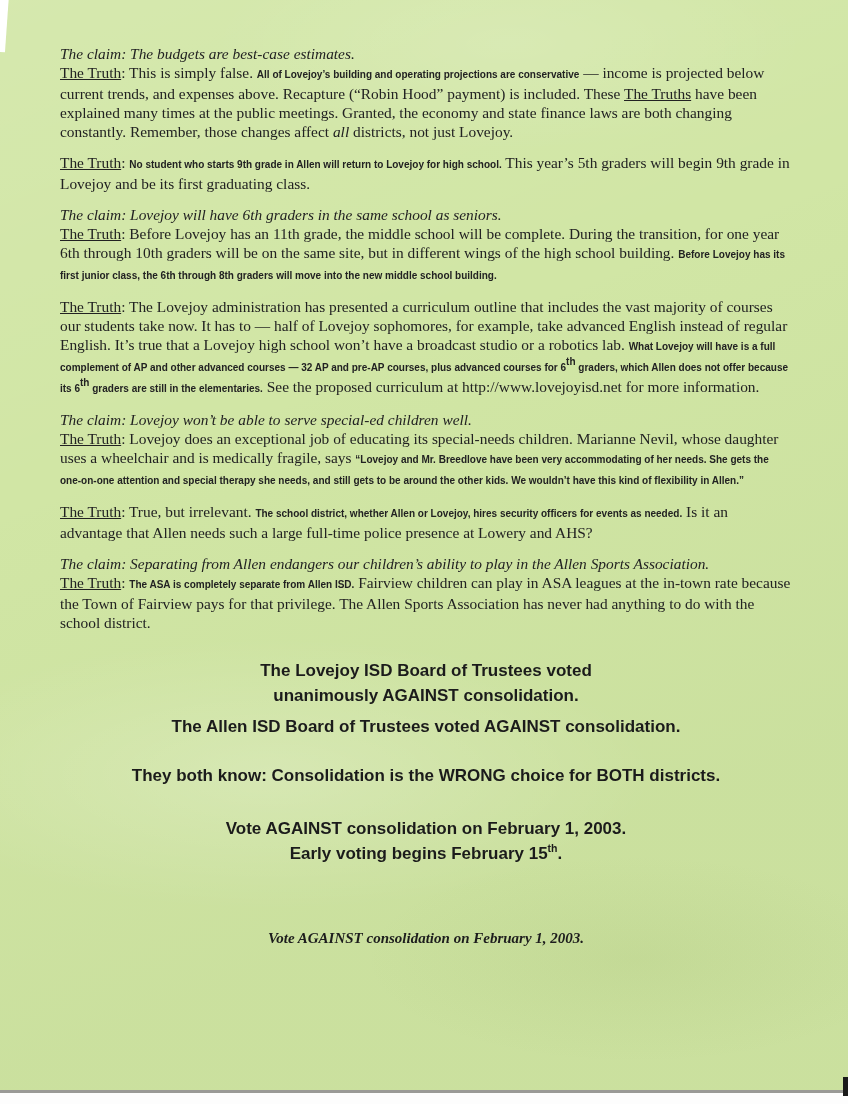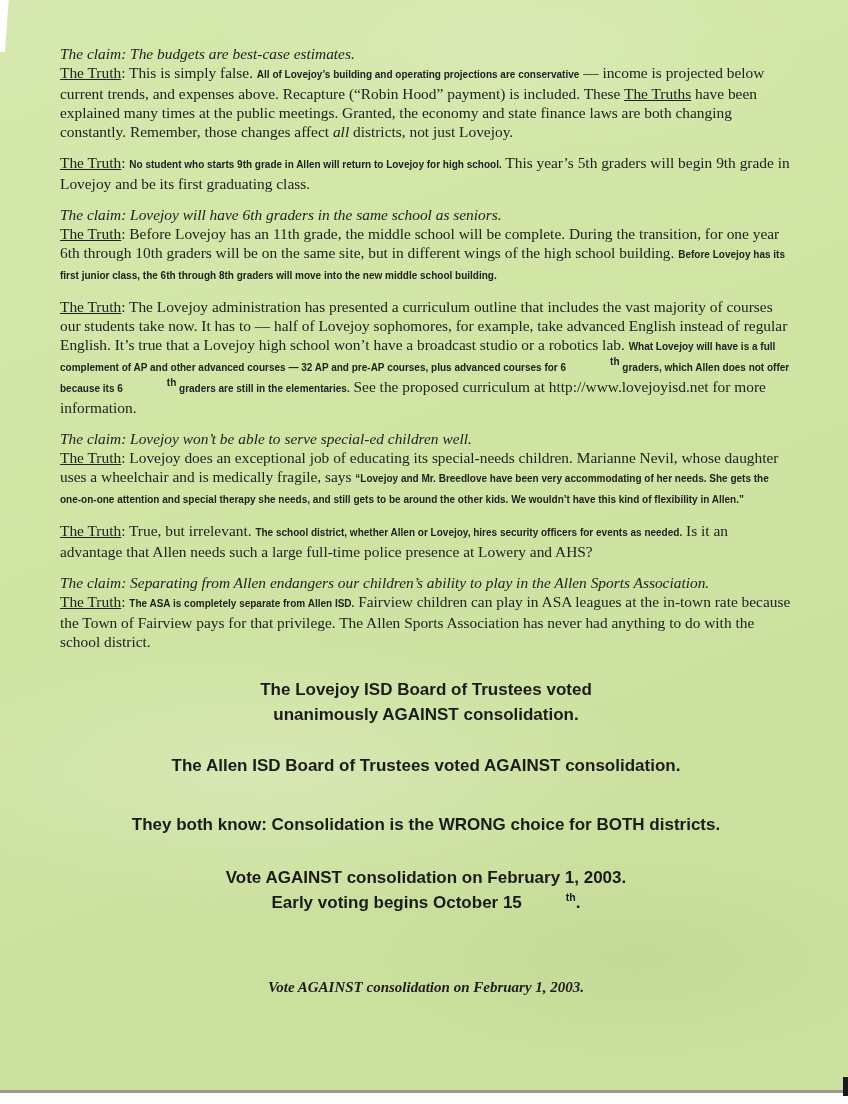--- a/index.html
+++ b/index.html
@@ -32,29 +32,29 @@
   }
   .truth-para{
     font-size:15.4px;line-height:19px;
   }
   .run.u{text-decoration:underline;}
   .run.i{font-style:italic;margin-top:7px;}
   .run.b{
     font-family:"Liberation Sans", sans-serif;
     font-weight:700;font-size:10px;
   }
-  sup.run{font-size:0.62em;line-height:0;vertical-align:super;margin-left:44px;}
+  sup.run{font-size:0.62em;line-height:0;vertical-align:super;}
   #headlines{margin-top:26px;color:#1b1b1b;}
   .headline{
     text-align:center;
     font-family:"Liberation Sans", sans-serif;
     font-weight:700;font-size:17px;line-height:25px;
   }
-  .headline.h1{margin-bottom:26px;}
-  .headline.h2{margin-bottom:34px;}
+  .headline.h1{margin-bottom:6px;}
+  .headline.h2{margin-bottom:24px;}
   .headline.h3{margin-bottom:28px;}
   .headline.h4{margin-bottom:0;}
   .footer-slogan{
     margin:64px 0 0 0;text-align:center;
     font-family:"Liberation Serif", serif;
     font-weight:700;font-style:italic;font-size:15px;color:#1d1d1d;
   }
   .sliver{
     position:absolute;left:-4px;top:-6px;width:11px;height:58px;
     background:#ffffff;transform:rotate(4deg);
@@ -104,21 +104,21 @@
           <div class="hline"><span class="run">unanimously AGAINST consolidation.</span></div>
         </div>
         <div class="headline h2">
           <div class="hline"><span class="run">The Allen ISD Board of Trustees voted AGAINST consolidation.</span></div>
         </div>
         <div class="headline h3">
           <div class="hline"><span class="run">They both know: Consolidation is the WRONG choice for BOTH districts.</span></div>
         </div>
         <div class="headline h4">
           <div class="hline"><span class="run">Vote AGAINST consolidation on February 1, 2003.</span></div>
-          <div class="hline"><span class="run">Early voting begins October 15</span><sup class="run">th</sup><span class="run">.</span></div>
+          <div class="hline"><span class="run">Early voting begins February 15</span><sup class="run">th</sup><span class="run">.</span></div>
         </div>
       </div>
     <p class="footer-slogan">Vote AGAINST consolidation on February 1, 2003.</p>
   </div>
   <div class="sliver"></div>
 </div>
 <div class="scan-bottom"></div>
 <div class="corner-mark"></div>
 
 </body></html>

